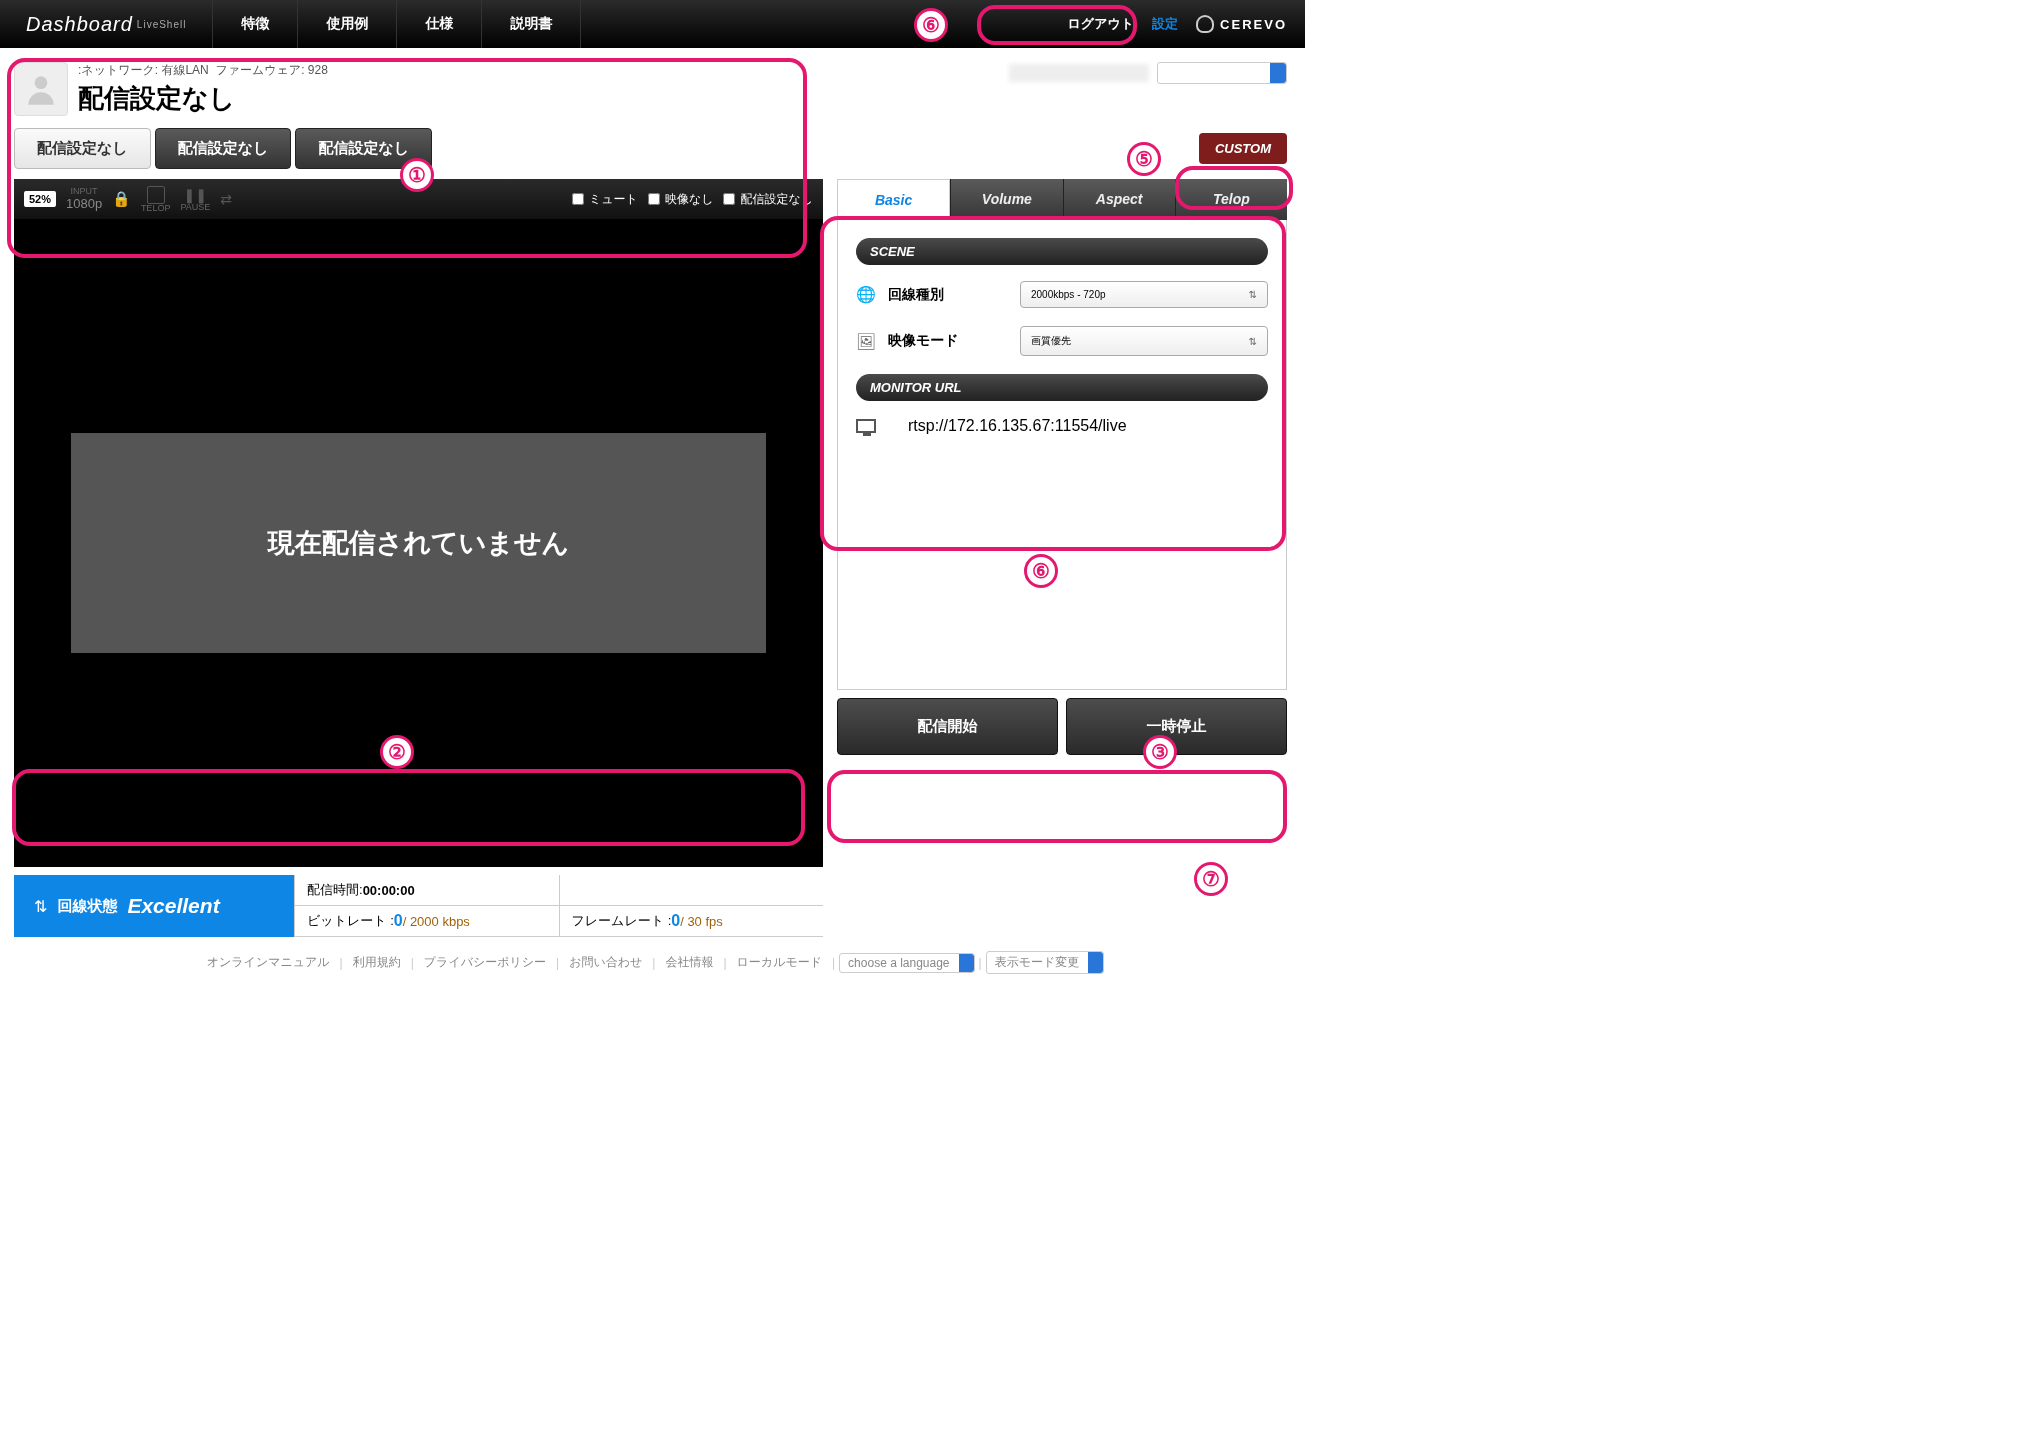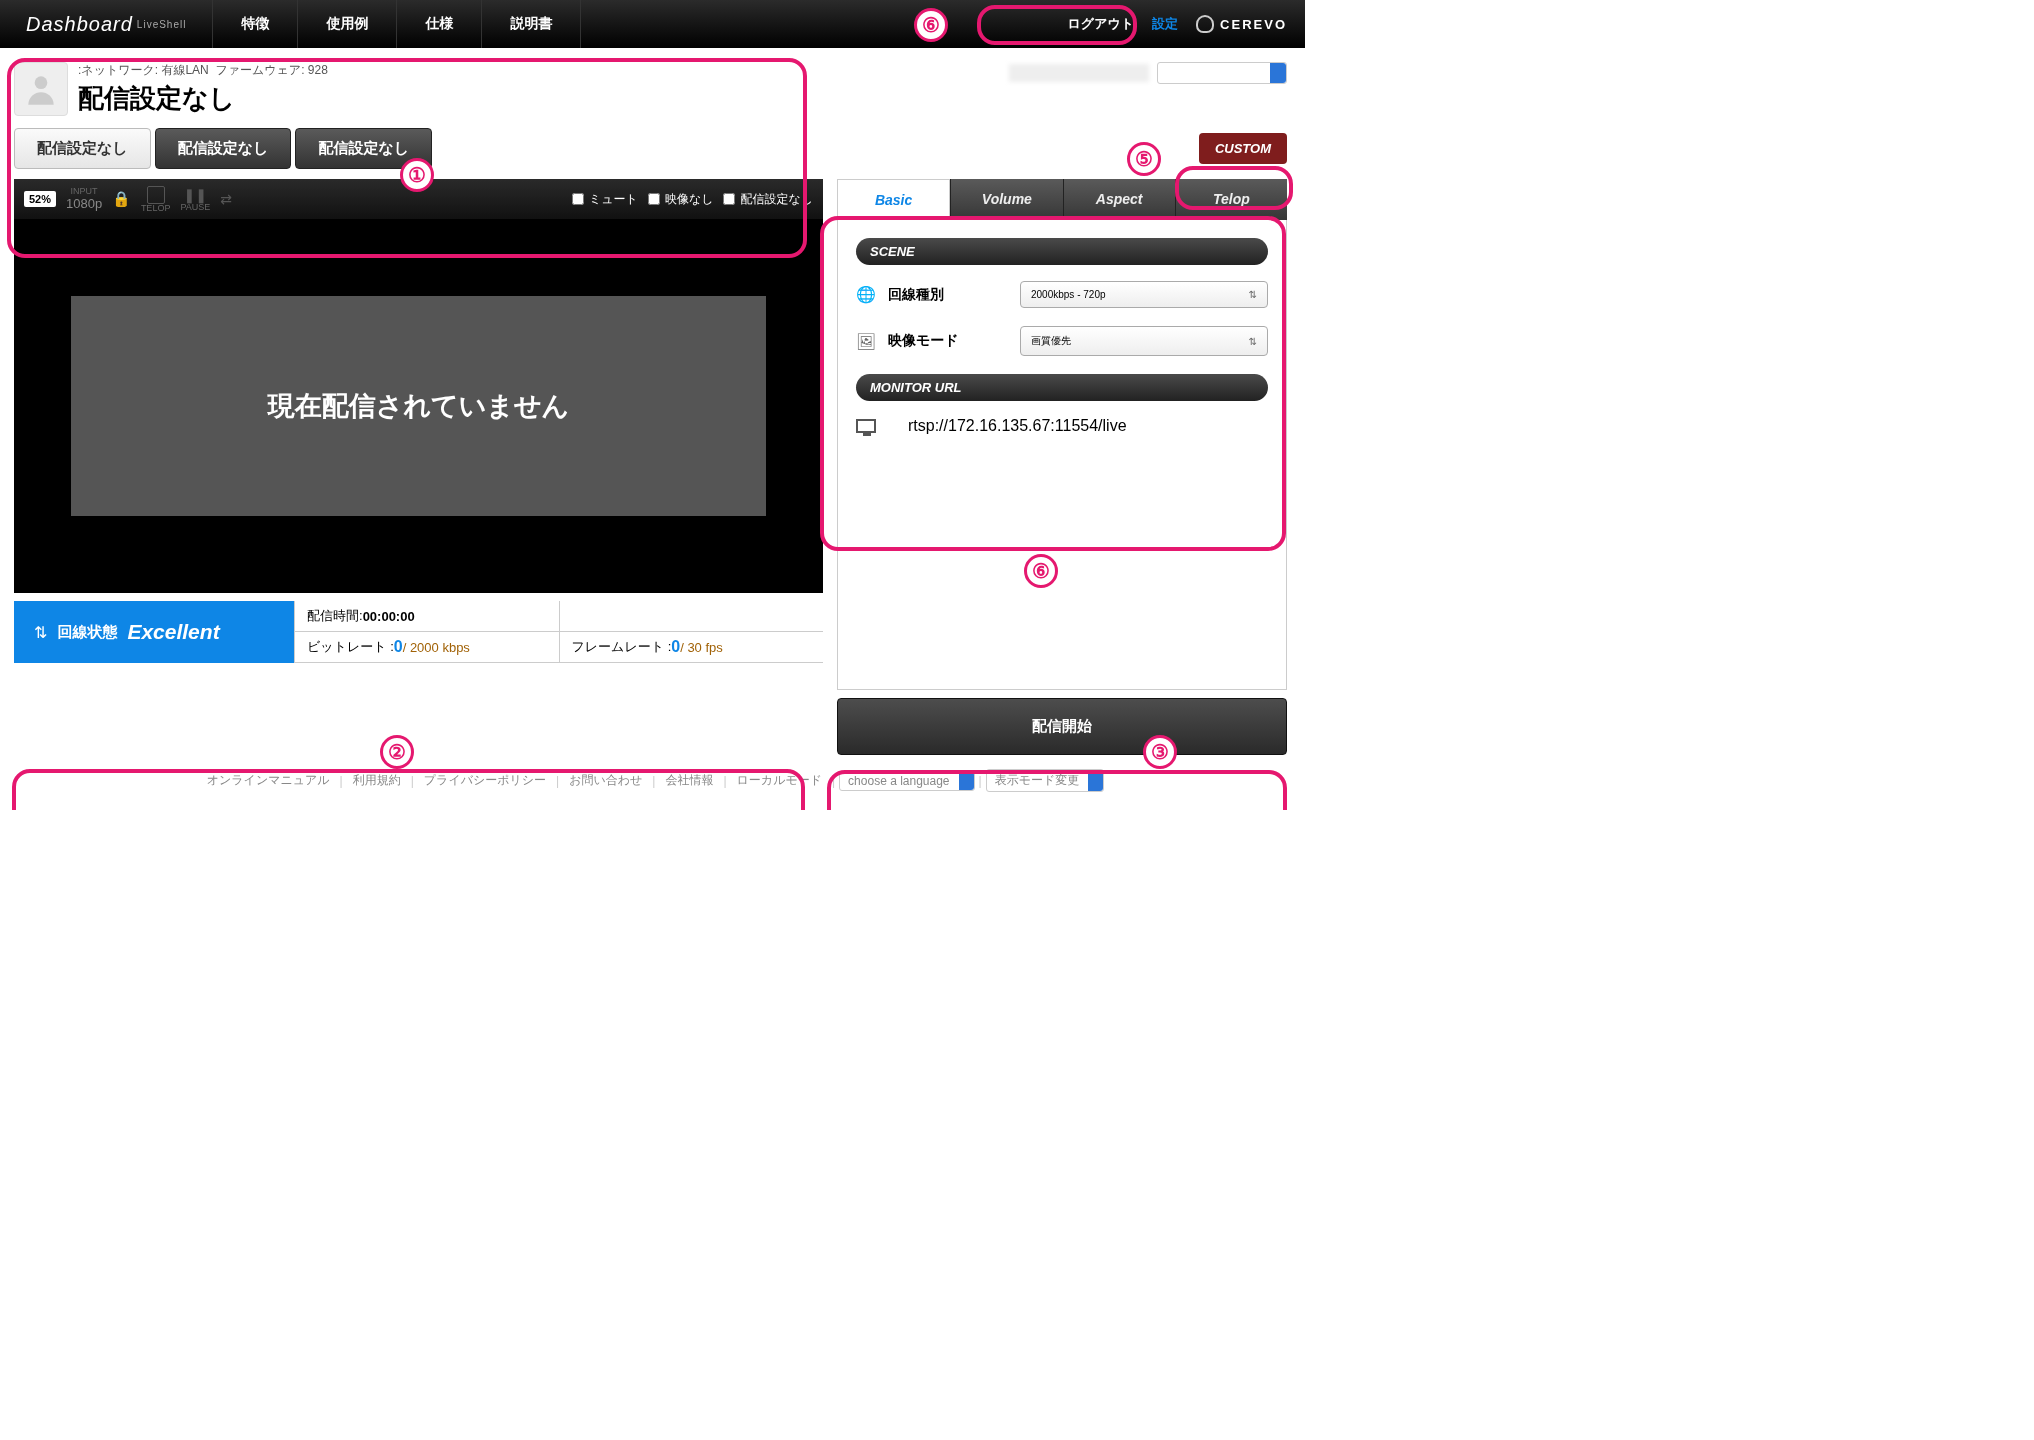--- a/index.html
+++ b/index.html
@@ -47,21 +47,21 @@
   .battbadge { background: #fff; color: #000; font-weight: bold; padding: 2px 5px; border-radius: 2px; font-size: 11px; }
   .slabel { color: #666; font-size: 9px; line-height: 1; }
   .sval { color: #888; font-size: 13px; }
   .siconbox { display: flex; flex-direction: column; align-items: center; }
   .sicon { width: 18px; height: 18px; border: 1.5px solid #555; border-radius: 2px; }
   .sflex { flex: 1; }
   .chk { display: flex; align-items: center; gap: 5px; color: #fff; font-size: 12px; }
   .chk input { width: 12px; height: 12px; }
 
   
-  .preview { background: #000; height: 374px; display: flex; align-items: center; justify-content: center; }
+  .preview { background: #000; height: 648px; display: flex; align-items: center; justify-content: center; }
   .previewinner { background: #555; width: 86%; height: 220px; display: flex; align-items: center; justify-content: center; color: #fff; font-size: 27px; font-weight: bold; }
 
   
   .bstatus { display: flex; margin-top: 8px; }
   .connq { background: #0e86e6; color: #fff; display: flex; align-items: center; gap: 10px; padding: 16px 20px; width: 280px; }
   .connq .lbl { font-size: 15px; font-weight: bold; }
   .connq .val { font-size: 21px; font-weight: bold; font-style: italic; }
   .arrows { font-size: 16px; }
   .bmetrics { flex: 1; display: flex; flex-direction: column; }
   .brow { display: flex; border-bottom: 1px solid #ccc; }
@@ -245,20 +245,21 @@
             </div>
         </div>
         <div class="sechead">MONITOR URL</div>
         <div class="frow">
           <span class="monicon"></span>
           <span>rtsp://172.16.135.67:11554/live</span>
         </div>
       </div>
       <div class="actrow">
         <div class="actbtn">配信開始</div>
+        <div class="actbtn">一時停止</div>
       </div>
     </div>
   </div>
 
   <div class="footer">
     <a href="#">オンラインマニュアル</a>
       <span class="sep">|</span>
     <a href="#">利用規約</a>
       <span class="sep">|</span>
     <a href="#">プライバシーポリシー</a>

